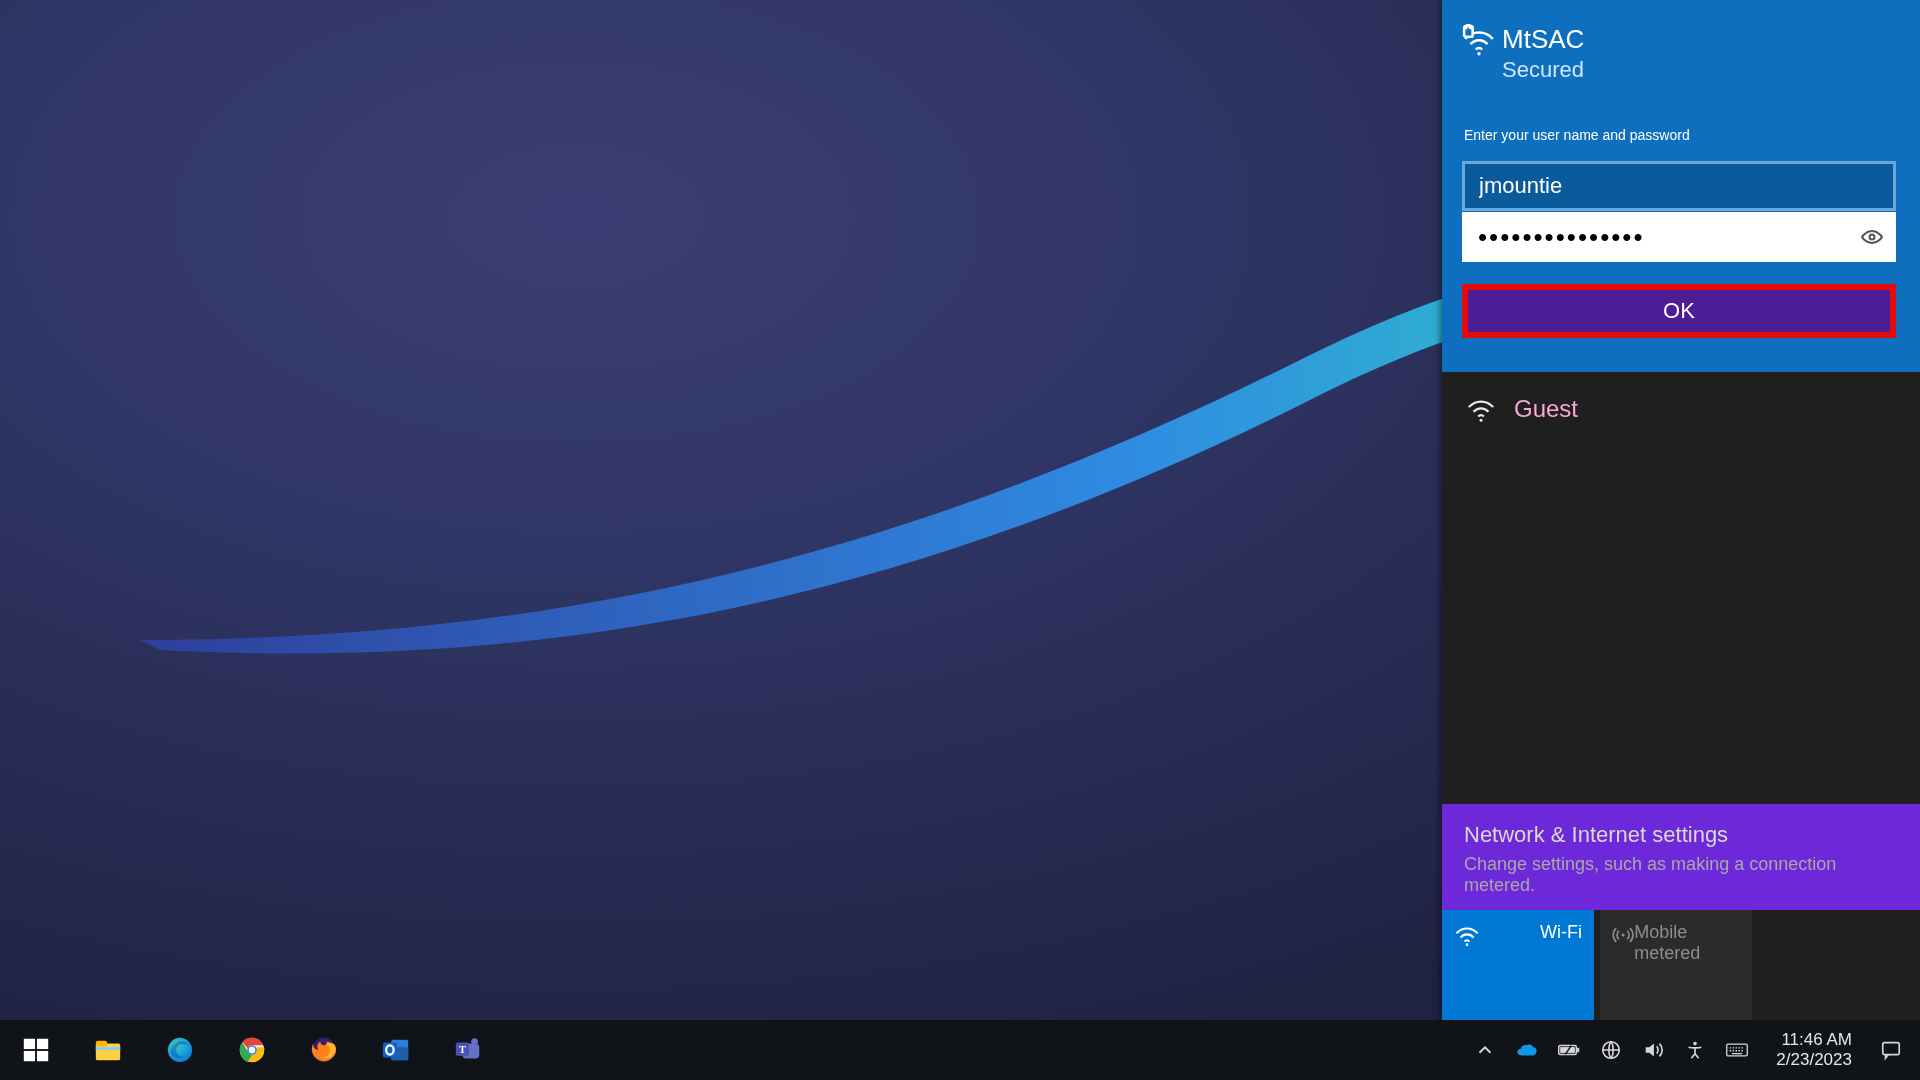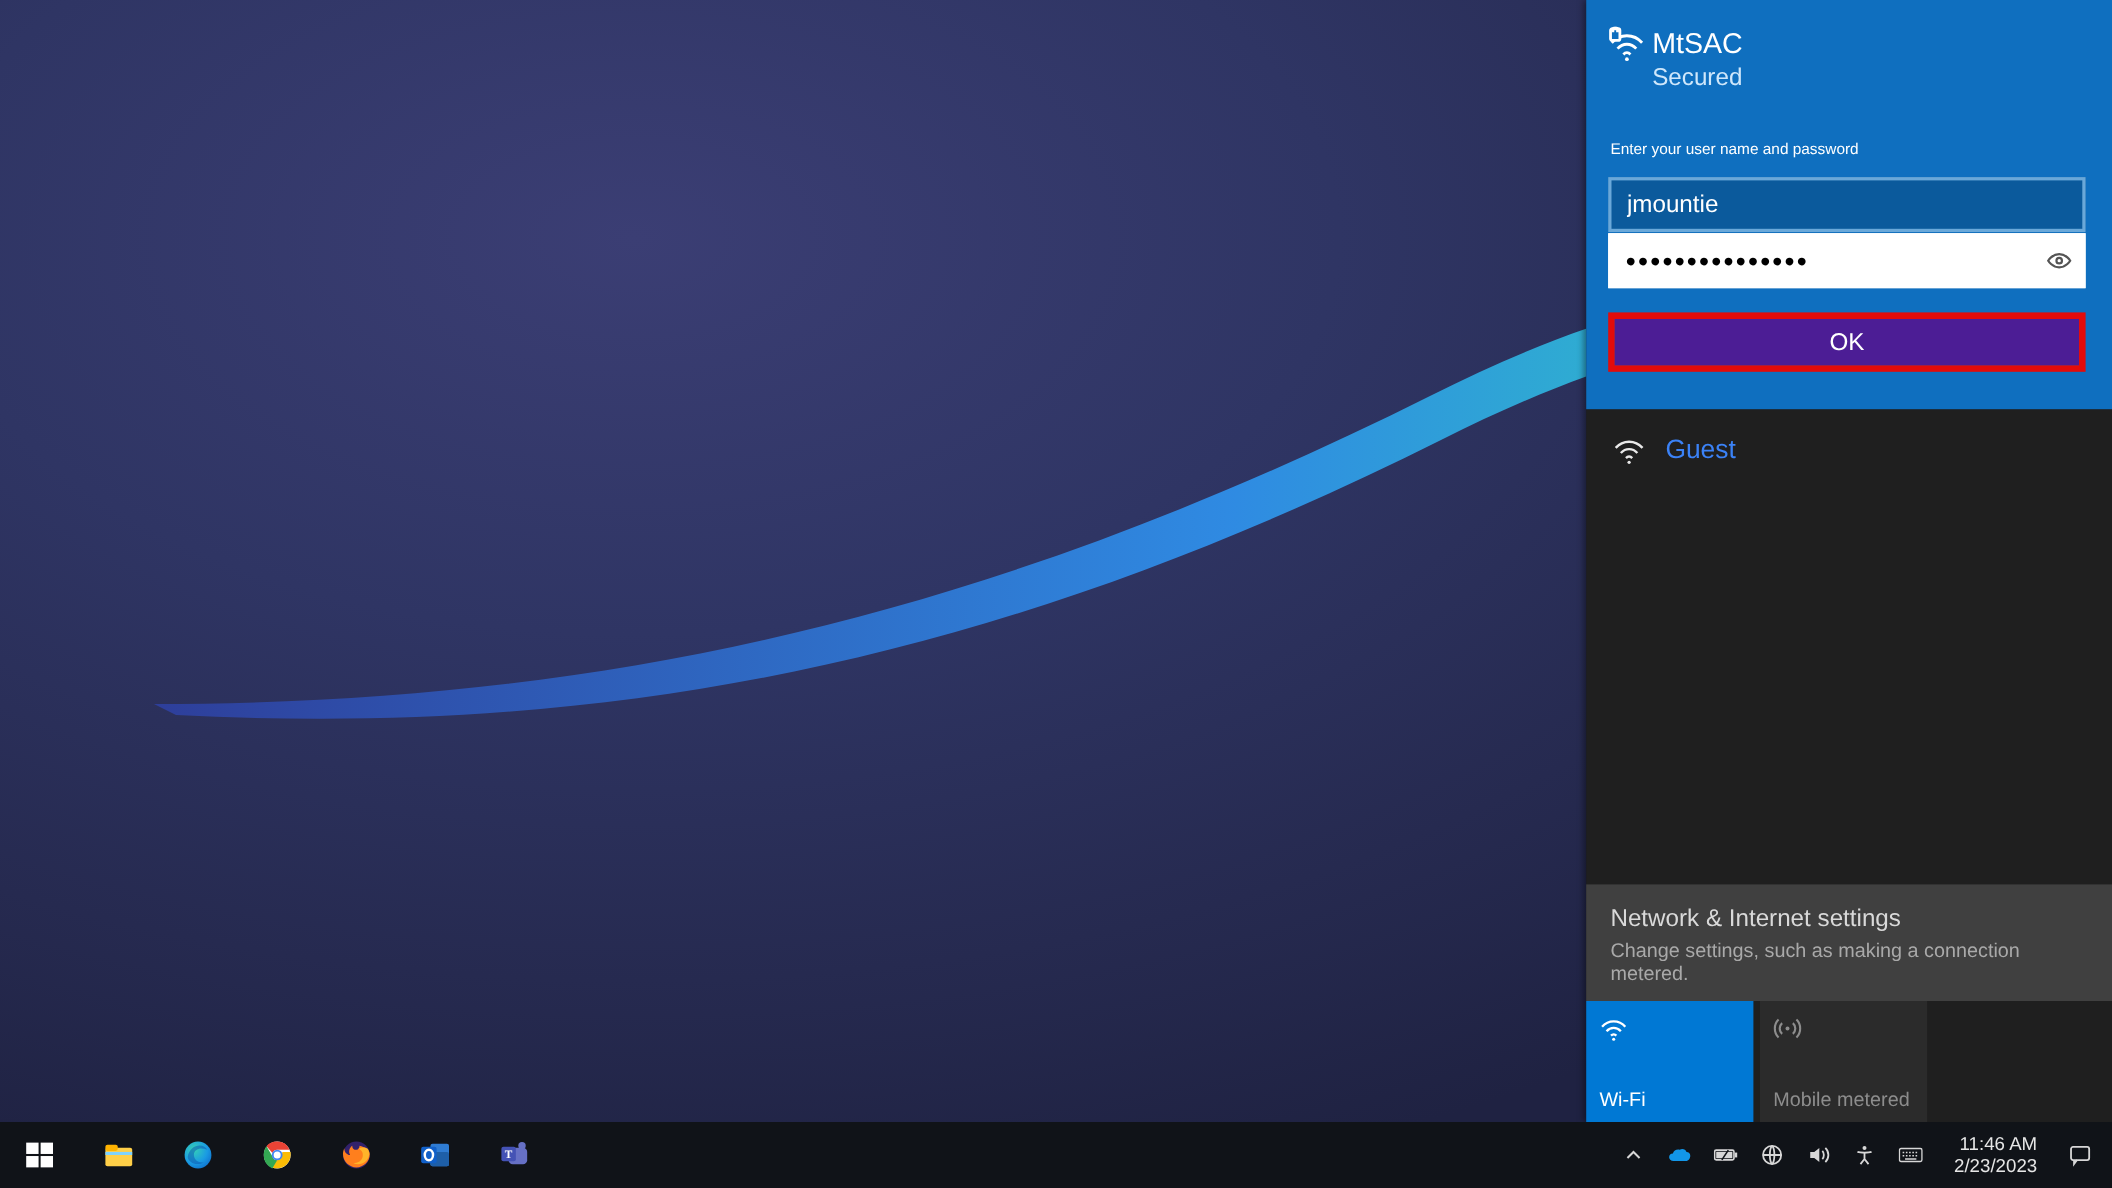--- a/index.html
+++ b/index.html
@@ -61,34 +61,34 @@
   .btn-row { display:flex; gap:14px; margin-top:22px; }
   .btn {
     flex:1; height:48px; font-size:22px; display:flex; align-items:center; justify-content:center;
     background:#4c1d95; color:#fff; cursor:pointer;
   }
   .btn.secondary { background:#4c9ddb; }
   .highlight-ok { border:6px solid #e30b0b; padding:0; }
   .highlight-ok .btn{ height:42px; }
 
   .net-item {
-    display:flex; align-items:center; gap:18px; padding:22px 24px; color:#3b82f6; font-size:24px;
+    display:flex; align-items:center; gap:18px; padding:22px 24px; color:#f9a8d4; font-size:24px;
   }
   .net-item .wifi-glyph{ width:30px; height:30px; }
 
   .settings-block{
-    margin-top:auto; padding:18px 22px 14px 22px; background:#404040;
+    margin-top:auto; padding:18px 22px 14px 22px; background:#6d28d9;
   }
   .settings-title{ font-size:22px; color:#d9d9d9; }
   .settings-sub  { font-size:18px; color:#a9a9a9; margin-top:6px; }
 
   .tiles { display:flex; gap:6px; padding:0 0 0 0; }
   .tile {
     width:152px; height:110px; padding:12px 12px 10px 12px; color:#fff;
-    display:flex; flex-direction:column; justify-content:space-between; font-size:18px;
+    display:flex; flex-direction:row; justify-content:space-between; font-size:18px;
     background:#3a3a3a;
   }
   .tile.active { background:#0078d4; }
   .tile.disabled { background:#2b2b2b; color:#8d8d8d; }
   .tile svg{ width:26px; height:26px; }
 
 </style>
 </head>
 <body>
 

